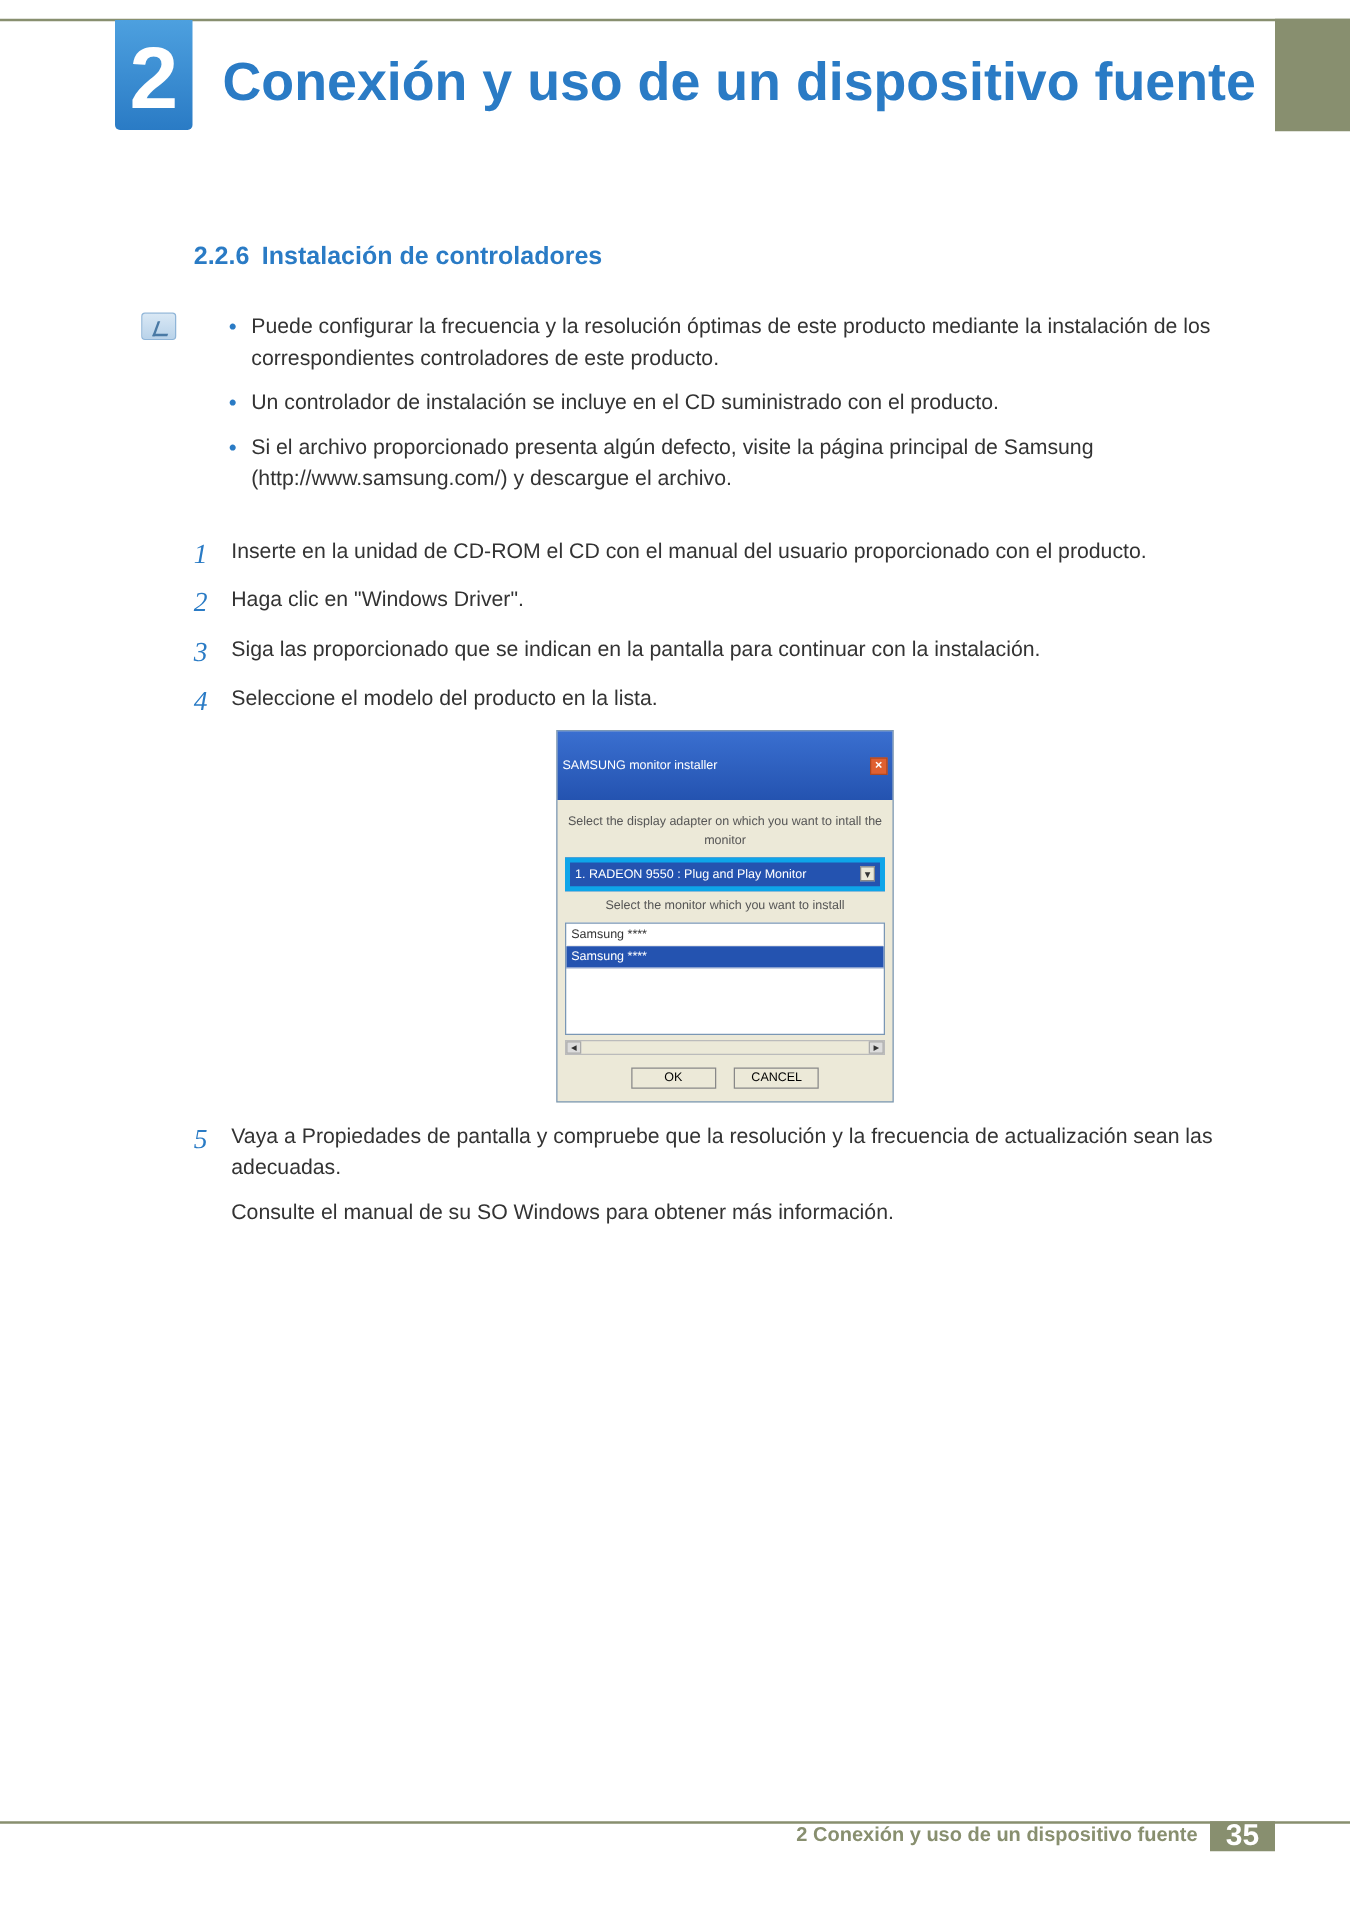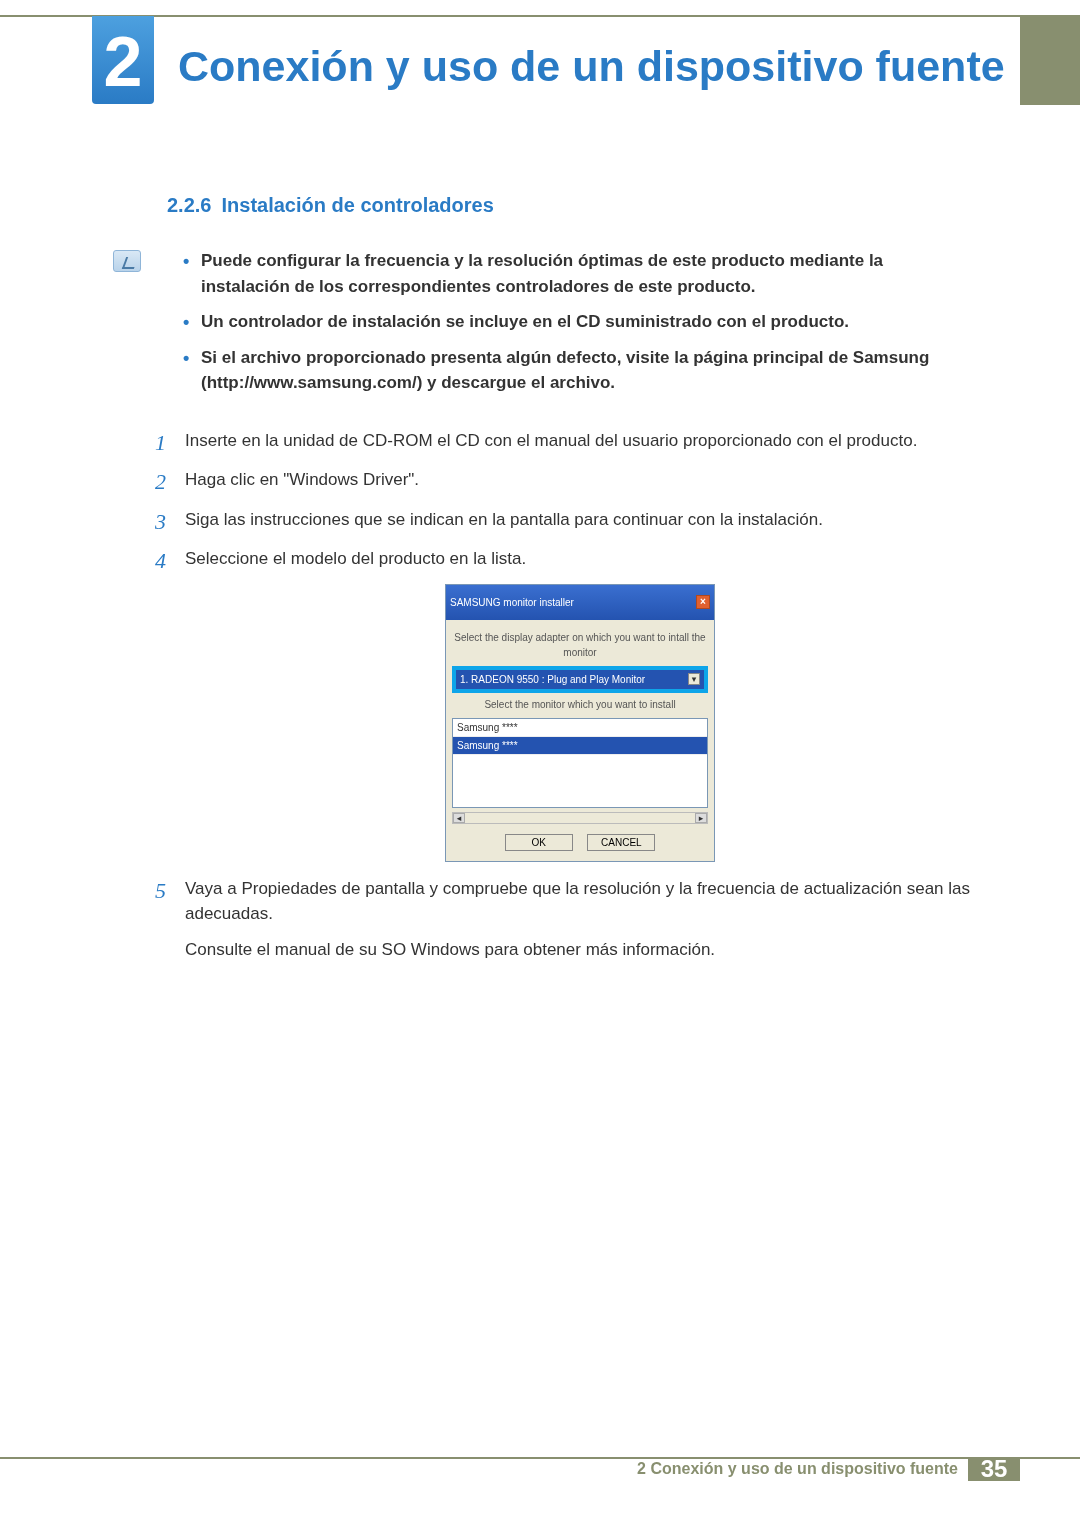--- a/index.html
+++ b/index.html
@@ -49,21 +49,20 @@
     position: absolute;
     left: 155px;
     right: 105px;
     top: 190px;
   }
   .section-heading {
     color: #2a7bc5;
     font-size: 20px;
     font-weight: bold;
     margin-bottom: 28px;
-    margin-left: 12px;
   }
   .section-heading .num { margin-right: 10px; }
   .note-block {
     display: flex;
     gap: 18px;
     margin-bottom: 22px;
   }
   .note-icon {
     width: 28px; height: 22px;
     background: linear-gradient(#d9e8f5,#b9d3ea);
@@ -76,21 +75,21 @@
   }
   .note-icon::after{
     content:"";
     position:absolute;
     right:4px; bottom:2px;
     width:10px;height:10px;
     border-left:2px solid #4a7aa5;
     border-bottom:2px solid #4a7aa5;
     transform: skewX(-20deg);
   }
-  .bulleted { margin-left: 42px; font-weight: bold; }
+  .bulleted { margin-left: 42px; }
   .bulleted li {
     list-style: none;
     position: relative;
     margin-bottom: 10px;
     padding-left: 0;
   }
   .bulleted li::before {
     content: "•";
     color: #2a7bc5;
     position: absolute;
@@ -120,24 +119,24 @@
     width: 270px;
     margin: 12px auto 14px auto;
     border: 1px solid #7a97b5;
     background: #ece9d8;
     font-size: 10px;
     color: #333;
   }
   .installer-titlebar {
     background: linear-gradient(#3a6fd0,#2453b0);
     color: #fff;
-    padding: 10px 4px;
+    padding: 20px 4px;
     display: flex;
     justify-content: space-between;
-    align-items: flex-start;
+    align-items: flex-end;
     font-size: 10px;
   }
   .installer-close {
     width: 14px; height: 14px;
     background: #e06030;
     border: 1px solid #b04820;
     text-align: center;
     line-height: 12px;
     font-weight: bold;
     color: #fff;
@@ -250,21 +249,21 @@
     <li>
       <span class="stepnum">1</span>
       <span>Inserte en la unidad de CD-ROM el CD con el manual del usuario proporcionado con el producto.</span>
     </li>
     <li>
       <span class="stepnum">2</span>
       <span>Haga clic en "Windows Driver".</span>
     </li>
     <li>
       <span class="stepnum">3</span>
-      <span>Siga las instrucciones que se indican en la pantalla para continuar con la instalación.</span>
+      <span>Siga las proporcionado que se indican en la pantalla para continuar con la instalación.</span>
     </li>
     <li>
       <span class="stepnum">4</span>
       <span>Seleccione el modelo del producto en la lista.</span>
 
       <div class="installer">
         <div class="installer-titlebar">
           <span>SAMSUNG monitor installer</span>
           <span class="installer-close">×</span>
         </div>

